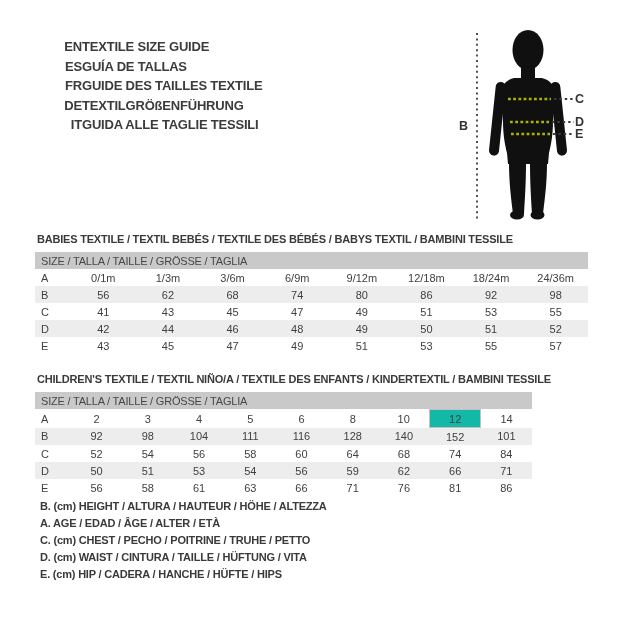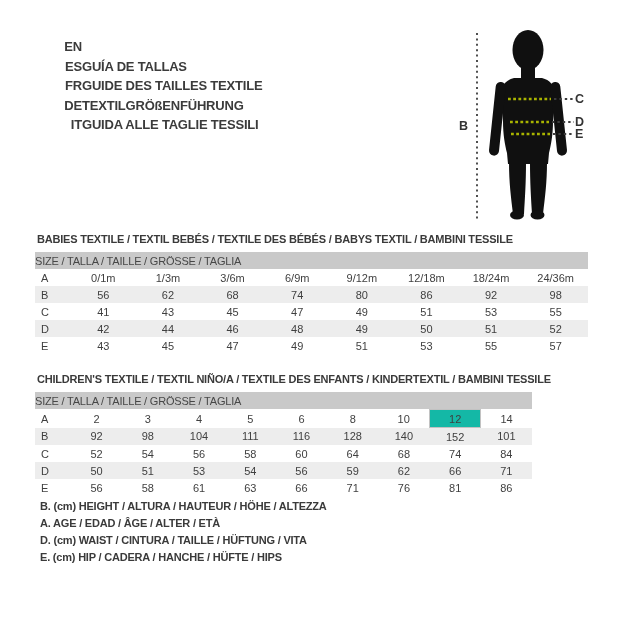--- a/index.html
+++ b/index.html
@@ -22,39 +22,40 @@
   
   .sec-title{position:absolute;left:37px;font-size:11px;font-weight:bold;letter-spacing:-0.2px;color:#3a3a3a;white-space:nowrap;}
   .t-babies{top:233px;}
   .t-children{top:373px;}
 
   
   .tbl-wrap{position:absolute;left:35px;}
   .w-babies{top:252px;width:553px;}
   .w-children{top:392px;width:497px;}
   .size-bar{height:17px;background:#c9c9c9;font-size:11px;color:#474747;
-            display:flex;align-items:center;box-sizing:border-box;letter-spacing:-0.2px;}
+            display:flex;align-items:center;padding-left:6px;box-sizing:border-box;letter-spacing:-0.2px;}
   table.size{border-collapse:collapse;table-layout:fixed;width:100%;}
   table.size td{height:17px;padding:0;font-size:11px;color:#3f3f3f;text-align:center;vertical-align:middle;}
   table.size td.rowlabel{width:30px;text-align:left;padding-left:6px;}
   table.size tbody tr:nth-child(even) td{background:#ededed;}
   table.size td.hl{background:#14b8a6;border:1px solid #c2c2c2;}
 
   
   .legend{position:absolute;left:40px;top:500px;}
   .legend-line{height:17px;font-size:11px;font-weight:bold;letter-spacing:-0.2px;color:#3a3a3a;white-space:nowrap;}
 </style>
 </head>
 <body>
 
 <div class="page">
 
   <div class="langs">
     <div class="lang-row">
       <span class="code">EN</span>
+      <span class="lbl">TEXTILE SIZE GUIDE</span>
     </div>
     <div class="lang-row">
       <span class="code">ES</span>
       <span class="lbl">GUÍA DE TALLAS</span>
     </div>
     <div class="lang-row">
       <span class="code">FR</span>
       <span class="lbl">GUIDE DES TAILLES TEXTILE</span>
     </div>
     <div class="lang-row">
@@ -228,17 +229,18 @@
             <td>81</td>
             <td>86</td>
           </tr>
         </tbody>
     </table>
   </div>
 
   <div class="legend">
     <div class="legend-line">B. (cm) HEIGHT / ALTURA / HAUTEUR / HÖHE / ALTEZZA</div>
     <div class="legend-line">A. AGE / EDAD / ÂGE / ALTER / ETÀ</div>
+    <div class="legend-line">C. (cm) CHEST / PECHO / POITRINE / TRUHE / PETTO</div>
     <div class="legend-line">D. (cm) WAIST / CINTURA / TAILLE / HÜFTUNG / VITA</div>
     <div class="legend-line">E. (cm) HIP / CADERA / HANCHE / HÜFTE / HIPS</div>
   </div>
 
 </div>
 
 </body></html>

